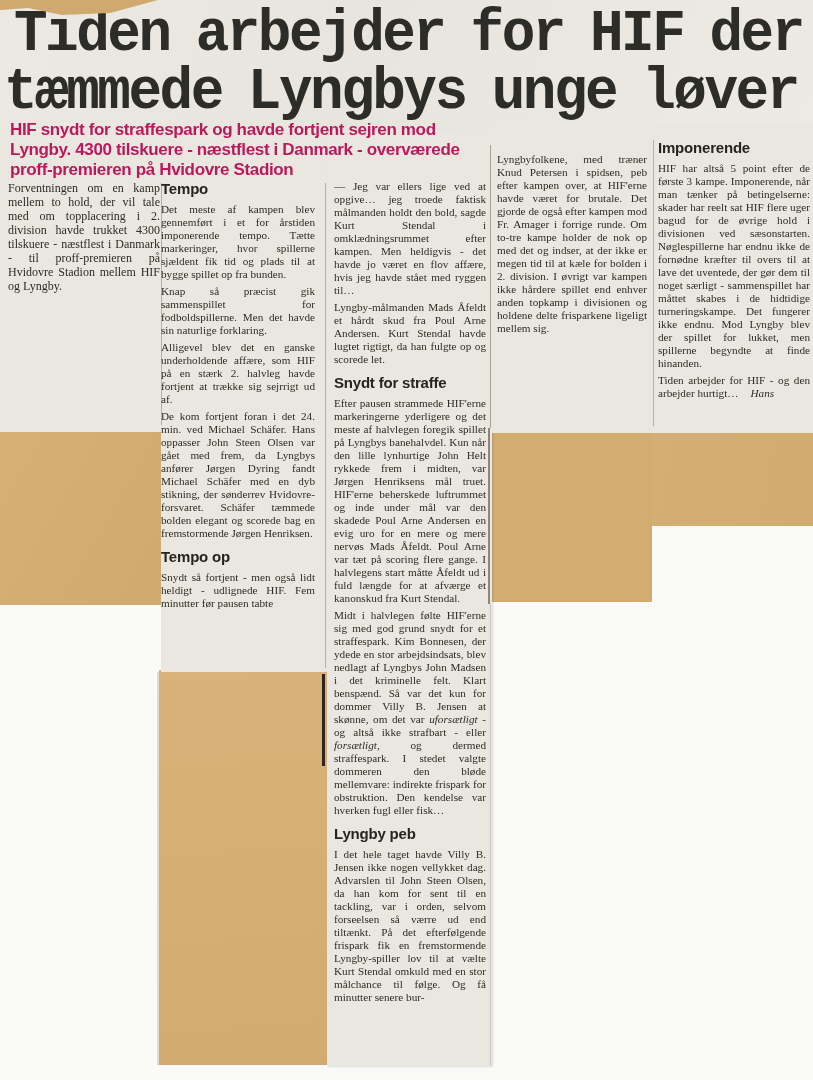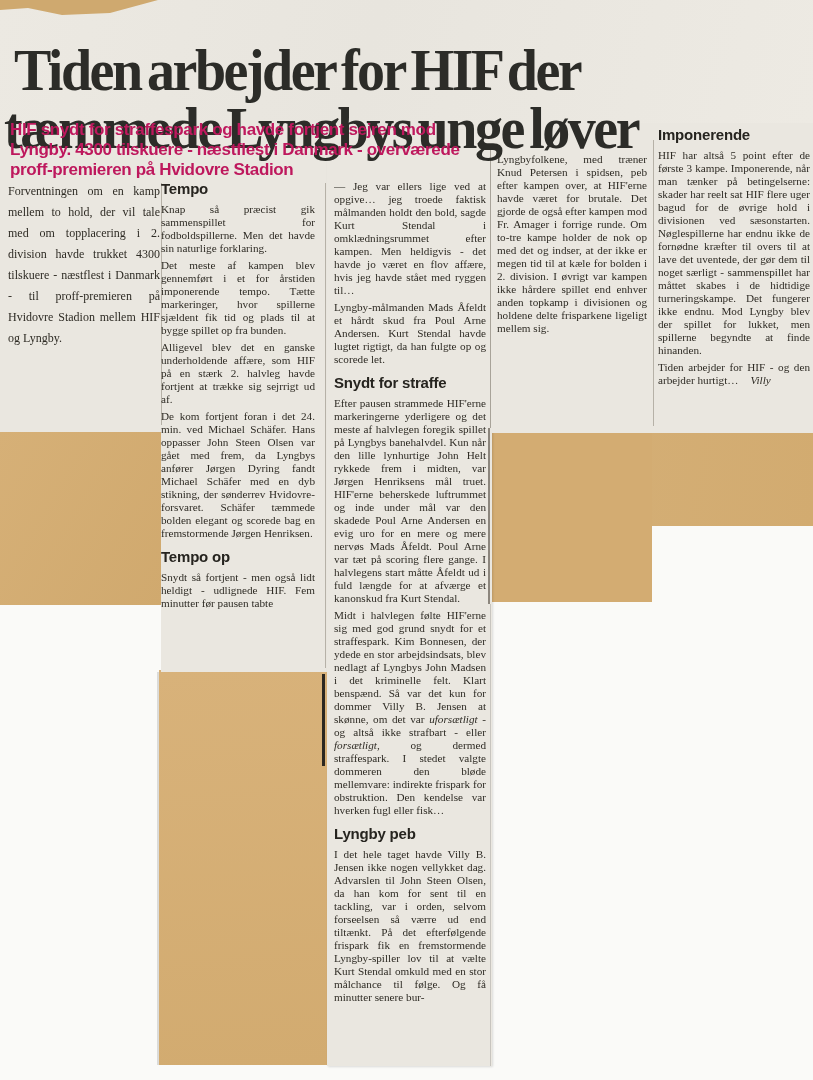--- a/index.html
+++ b/index.html
@@ -28,41 +28,41 @@
   #rule-c2{left:325px;top:183px;height:485px;}
   #rule-c3{left:490px;top:145px;height:283px;background:rgba(70,62,48,0.4);}
   #rule-c3-edge{left:488px;top:428px;height:176px;width:2px;background:rgba(45,38,26,0.5);}
   #rule-c3-lower{left:490px;top:604px;height:462px;background:rgba(0,0,0,0.15);}
   #rule-c4{left:653px;top:140px;height:286px;}
   #mark-col3-left{left:322px;top:674px;height:92px;width:3px;background:#2b2720;z-index:3;}
   #tan-left-shadow{left:157px;top:672px;height:393px;width:2px;background:rgba(0,0,0,0.12);}
 
   
   #headline{position:absolute;left:4px;top:3px;z-index:4;color:#2c2c28;
-    font-family:Liberation Serif, serif;font-weight:bold;letter-spacing:-2.5px;word-spacing:-5px;margin-top:36px;}
+    font-family:Liberation Mono, monospace;font-weight:bold;letter-spacing:-2.5px;word-spacing:-5px;}
   .hl-line{font-size:56px;line-height:58px;white-space:nowrap;transform:scaleY(1.06);transform-origin:left top;}
   .hl-1{padding-left:10px;}
 
   
   #subhead{position:absolute;left:10px;top:120px;width:484px;z-index:4;color:#be185d;
     font-family:"Liberation Sans",sans-serif;font-weight:bold;font-size:17px;line-height:20px;letter-spacing:-0.35px;}
 
   
   .col{position:absolute;z-index:4;overflow:hidden;
     font-family:"Liberation Serif",serif;font-size:11.2px;line-height:13px;
     text-align:justify;color:#2e2b24;}
   .col p{margin:0 0 4px 0;}
   .sec-h{font-family:"Liberation Sans",sans-serif;font-weight:bold;font-size:15px;
     color:#26241f;letter-spacing:-0.2px;margin:8px 0 5px;line-height:18px;text-align:left;}
   .sec-h.first{margin-top:0;}
-  #col1{left:8px;top:181px;width:152px;height:246px;font-size:12px;line-height:21px;}
+  #col1{left:8px;top:181px;width:152px;height:246px;font-size:12px;line-height:14px;}
   #col2{left:161px;top:180px;width:154px;height:488px;}
   #col3{left:334px;top:180px;width:152px;height:882px;}
   #col4{left:497px;top:141px;width:150px;height:288px;}
-  #col5{left:658px;top:126px;width:152px;height:292px;}
+  #col5{left:658px;top:139px;width:152px;height:292px;}
   .gap-top{margin-top:12px !important;}
   .byline{font-style:italic;padding-left:12px;}
   i{}
 </style>
 </head>
 <body>
 
 <div class="tan" id="tan-left"></div>
 <div class="tan" id="tan-mid"></div>
 <div class="tan" id="tan-right-a"></div>
@@ -91,22 +91,22 @@
 </div>
 
 <div id="subhead">HIF snydt for straffespark og havde fortjent sejren mod Lyngby. 4300 tilskuere - næstflest i Danmark - overværede proff-premieren på Hvidovre Stadion</div>
 
 <div class="col" id="col1">
   <p>Forventningen om en kamp mellem to hold, der vil tale med om topplacering i 2. division havde trukket 4300 tilskuere - næstflest i Danmark - til proff-premieren på Hvidovre Stadion mellem HIF og Lyngby.</p>
 </div>
 
 <div class="col" id="col2">
   <div class="sec-h first">Tempo</div>
+  <p>Det meste af kampen blev gennemført i et for årstiden imponerende tempo. Tætte markeringer, hvor spillerne sjældent fik tid og plads til at bygge spillet op fra bunden.</p>
   <p>Knap så præcist gik sammenspillet for fodboldspillerne. Men det havde sin naturlige forklaring.</p>
-  <p>Det meste af kampen blev gennemført i et for årstiden imponerende tempo. Tætte markeringer, hvor spillerne sjældent fik tid og plads til at bygge spillet op fra bunden.</p>
   <p>Alligevel blev det en ganske underholdende affære, som HIF på en stærk 2. halvleg havde fortjent at trække sig sejrrigt ud af.</p>
   <p>De kom fortjent foran i det 24. min. ved Michael Schäfer. Hans oppasser John Steen Olsen var gået med frem, da Lyngbys anfører Jørgen Dyring fandt Michael Schäfer med en dyb stikning, der sønderrev Hvidovre-forsvaret. Schäfer tæmmede bolden elegant og scorede bag en fremstormende Jørgen Henriksen.</p>
   <div class="sec-h">Tempo op</div>
   <p>Snydt så fortjent - men også lidt heldigt - udlignede HIF. Fem minutter før pausen tabte</p>
 </div>
 
 <div class="col" id="col3">
   <p>— Jeg var ellers lige ved at opgive… jeg troede faktisk målmanden holdt den bold, sagde Kurt Stendal i omklædningsrummet efter kampen. Men heldigvis - det havde jo været en flov affære, hvis jeg havde stået med ryggen til…</p>
   <p>Lyngby-målmanden Mads Åfeldt et hårdt skud fra Poul Arne Andersen. Kurt Stendal havde lugtet rigtigt, da han fulgte op og scorede let.</p>
   <div class="sec-h">Snydt for straffe</div>
@@ -116,14 +116,14 @@
   <p>I det hele taget havde Villy B. Jensen ikke nogen vellykket dag. Advarslen til John Steen Olsen, da han kom for sent til en tackling, var i orden, selvom forseelsen så værre ud end tiltænkt. På det efterfølgende frispark fik en fremstormende Lyngby-spiller lov til at vælte Kurt Stendal omkuld med en stor målchance til følge. Og få minutter senere bur-</p>
 </div>
 
 <div class="col" id="col4">
   <p class="gap-top">Lyngbyfolkene, med træner Knud Petersen i spidsen, peb efter kampen over, at HIF'erne havde været for brutale. Det gjorde de også efter kampen mod Fr. Amager i forrige runde. Om to-tre kampe holder de nok op med det og indser, at der ikke er megen tid til at kæle for bolden i 2. division. I øvrigt var kampen ikke hårdere spillet end enhver anden topkamp i divisionen og holdene delte frisparkene ligeligt mellem sig.</p>
 </div>
 
 <div class="col" id="col5">
   <div class="sec-h first">Imponerende</div>
   <p>HIF har altså 5 point efter de første 3 kampe. Imponerende, når man tænker på betingelserne: skader har reelt sat HIF flere uger bagud for de øvrige hold i divisionen ved sæsonstarten. Nøglespillerne har endnu ikke de fornødne kræfter til overs til at lave det uventede, der gør dem til noget særligt - sammenspillet har måttet skabes i de hidtidige turneringskampe. Det fungerer ikke endnu. Mod Lyngby blev der spillet for lukket, men spillerne begyndte at finde hinanden.</p>
-  <p><span>Tiden arbejder for HIF - og den arbejder hurtigt…</span><i class="byline">Villy</i></p>
+  <p><span>Tiden arbejder for HIF - og den arbejder hurtigt…</span><i class="byline">Hans</i></p>
 </div>
 
 </body></html>

